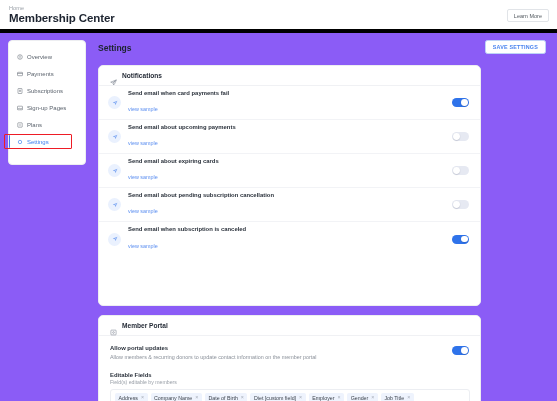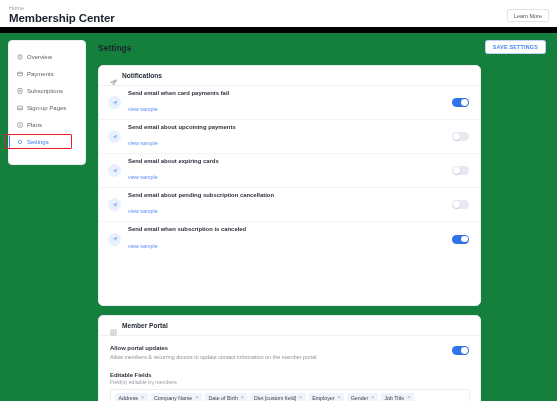--- a/index.html
+++ b/index.html
@@ -9,42 +9,42 @@
     overflow: hidden;
     background: #ffffff;
     font-family: "Liberation Sans", sans-serif;
     -webkit-font-smoothing: antialiased;
   }
   .app { position: relative; width: 557px; height: 401px; background: #ffffff; }
 
   
   .topbar {
     position: absolute; left: 0; top: 0; width: 557px; height: 33px;
-    background: #ffffff; border-bottom: 6px solid #000000;
+    background: #ffffff; border-bottom: 4px solid #000000;
   }
   .breadcrumb {
     position: absolute; left: 9px; top: 5px;
     font-size: 5.5px; color: #9aa0a8; letter-spacing: .1px;
   }
   .page-title {
     position: absolute; left: 9px; top: 12px;
     font-size: 11.5px; font-weight: bold; color: #1d2430; letter-spacing: -.1px;
   }
   .learn-more {
     position: absolute; right: 8px; top: 9px;
     height: 13px; padding: 0 6px;
     display: flex; align-items: center; justify-content: center;
     border: 1px solid #e1e4e8; border-radius: 2px; background: #fff;
     font-size: 5.5px; color: #52595f; cursor: pointer; white-space: nowrap;
   }
 
   
   .body-area {
     position: absolute; left: 0; top: 33px; width: 557px; height: 368px;
-    background: #15803d;
+    background: #8b5cf6;
   }
 
   
   .sidebar {
     position: absolute; left: 8px; top: 7px; width: 78px; height: 125px;
     background: #ffffff; border: 1px solid #edeef1; border-radius: 4px;
     padding: 7px 0 7px 0; overflow: hidden;
   }
   .nav-item {
     position: relative; display: flex; align-items: center; gap: 4px;

